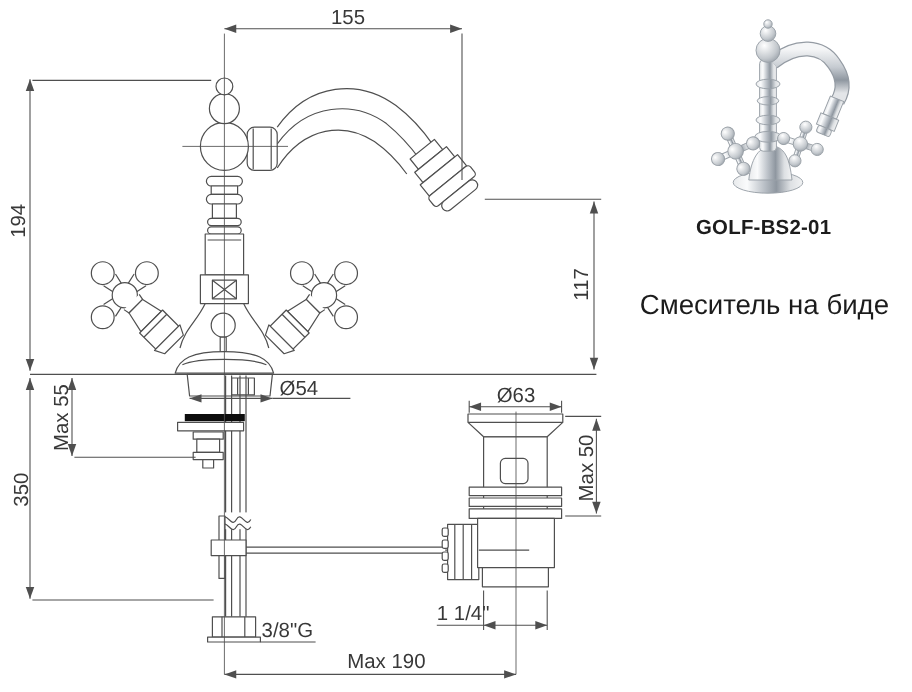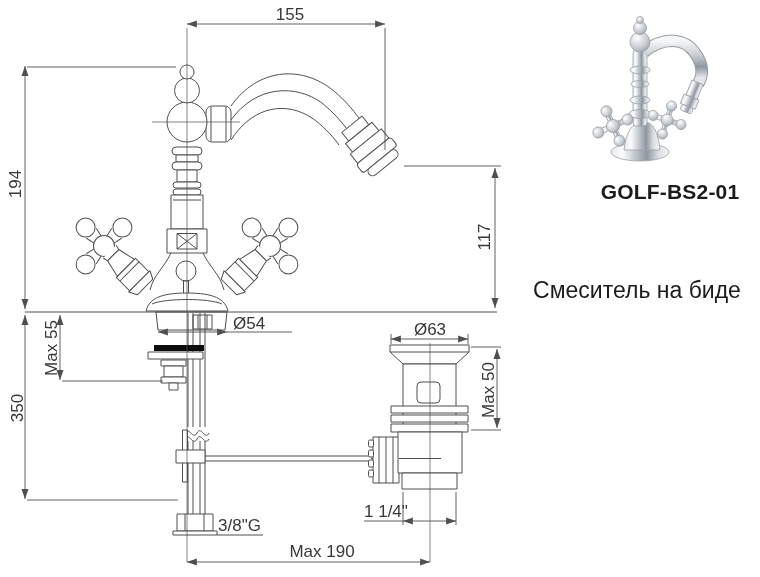--- a/index.html
+++ b/index.html
@@ -9,24 +9,24 @@
   
   .ln{fill:none;stroke:var(--line,#4f4f4f);stroke-width:1;stroke-linejoin:round;stroke-linecap:butt;}
   .lw{fill:#ffffff;stroke:var(--line,#4f4f4f);stroke-width:1;stroke-linejoin:round;}
   .thin{fill:none;stroke:var(--line,#4f4f4f);stroke-width:.7;}
   .dim{fill:none;stroke:var(--line,#4f4f4f);stroke-width:.9;}
   .blk{fill:#0d0d0d;stroke:none;}
   .wmask{fill:#ffffff;stroke:none;}
   .dtx{fill:var(--dim_text,#383838);font-family:"Liberation Sans",sans-serif;font-size:17px;}
   
   .photo{position:absolute;left:582px;top:12px;}
-  .code{position:absolute;left:580px;top:180px;width:180px;text-align:center;
-        font-size:21px;font-weight:700;color:var(--product_text,#1c1c1c);letter-spacing:.2px;}
+  .code{position:absolute;left:580px;top:180px;width:180px;
+        font-size:17px;font-weight:700;color:var(--product_text,#1c1c1c);letter-spacing:.2px;}
   .desc{position:absolute;left:518px;top:240px;width:238px;text-align:center;
-        font-size:23px;line-height:28px;color:var(--product_text,#1c1c1c);margin-top:36px;}
+        font-size:23px;line-height:28px;color:var(--product_text,#1c1c1c);}
   .chrome-stroke{stroke:#9aa1a8;stroke-width:.8;}
 </style>
 </head>
 <body>
 
 <div class="page">
 
   <svg class="drawing" width="520" height="577" viewBox="0 0 520 577" xmlns="http://www.w3.org/2000/svg">
     <defs>
       <marker id="arw" viewBox="0 0 10 8" refX="9.5" refY="4" markerWidth="11" markerHeight="9" orient="auto-start-reverse" markerUnits="userSpaceOnUse">

